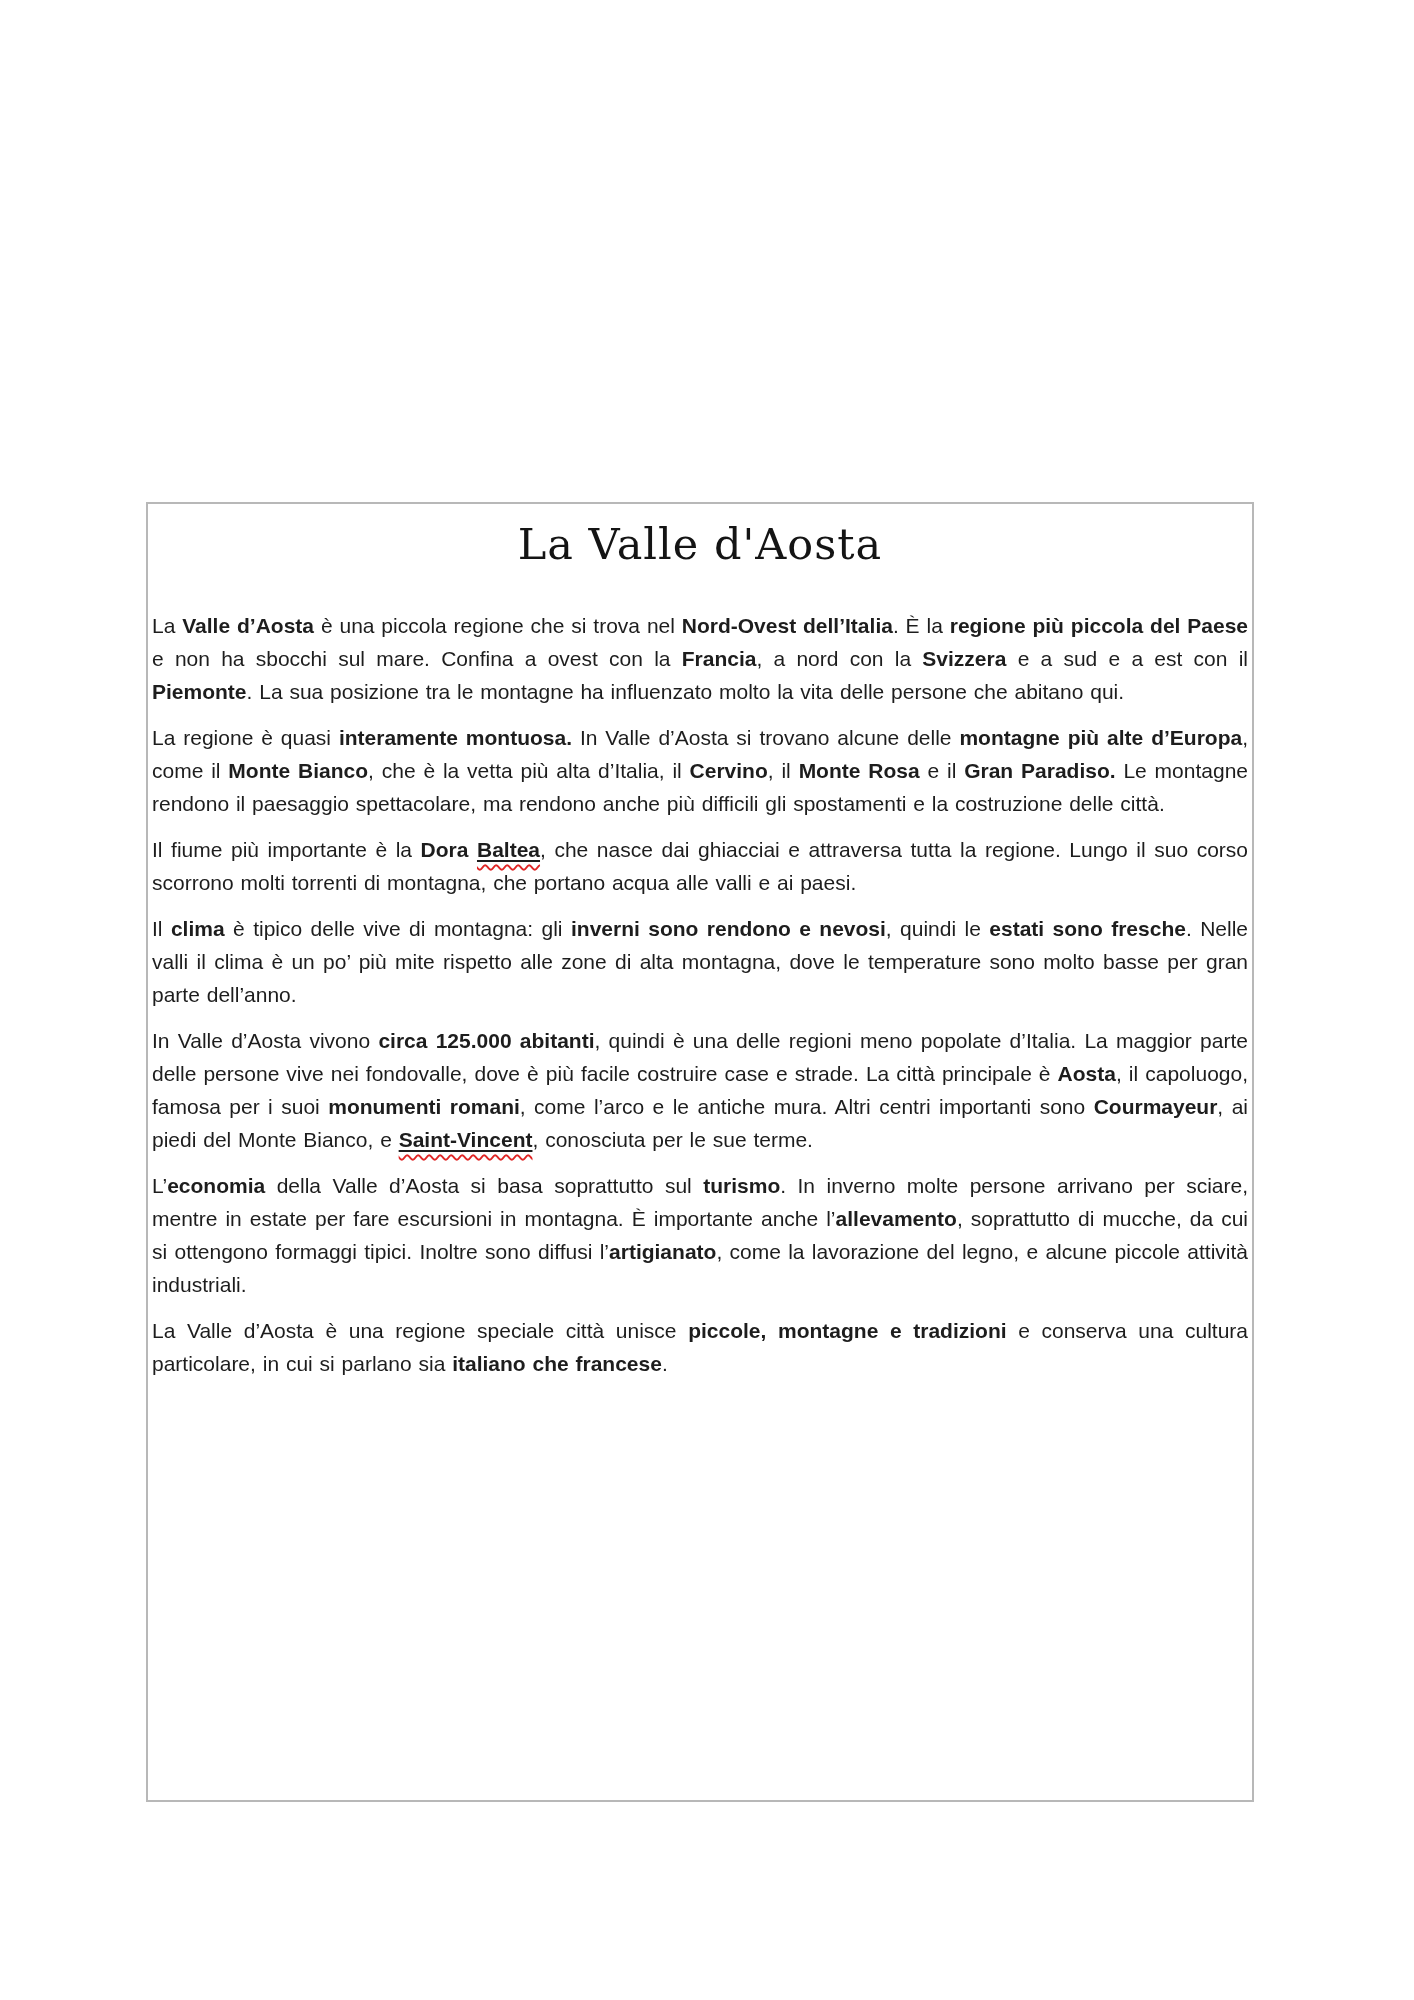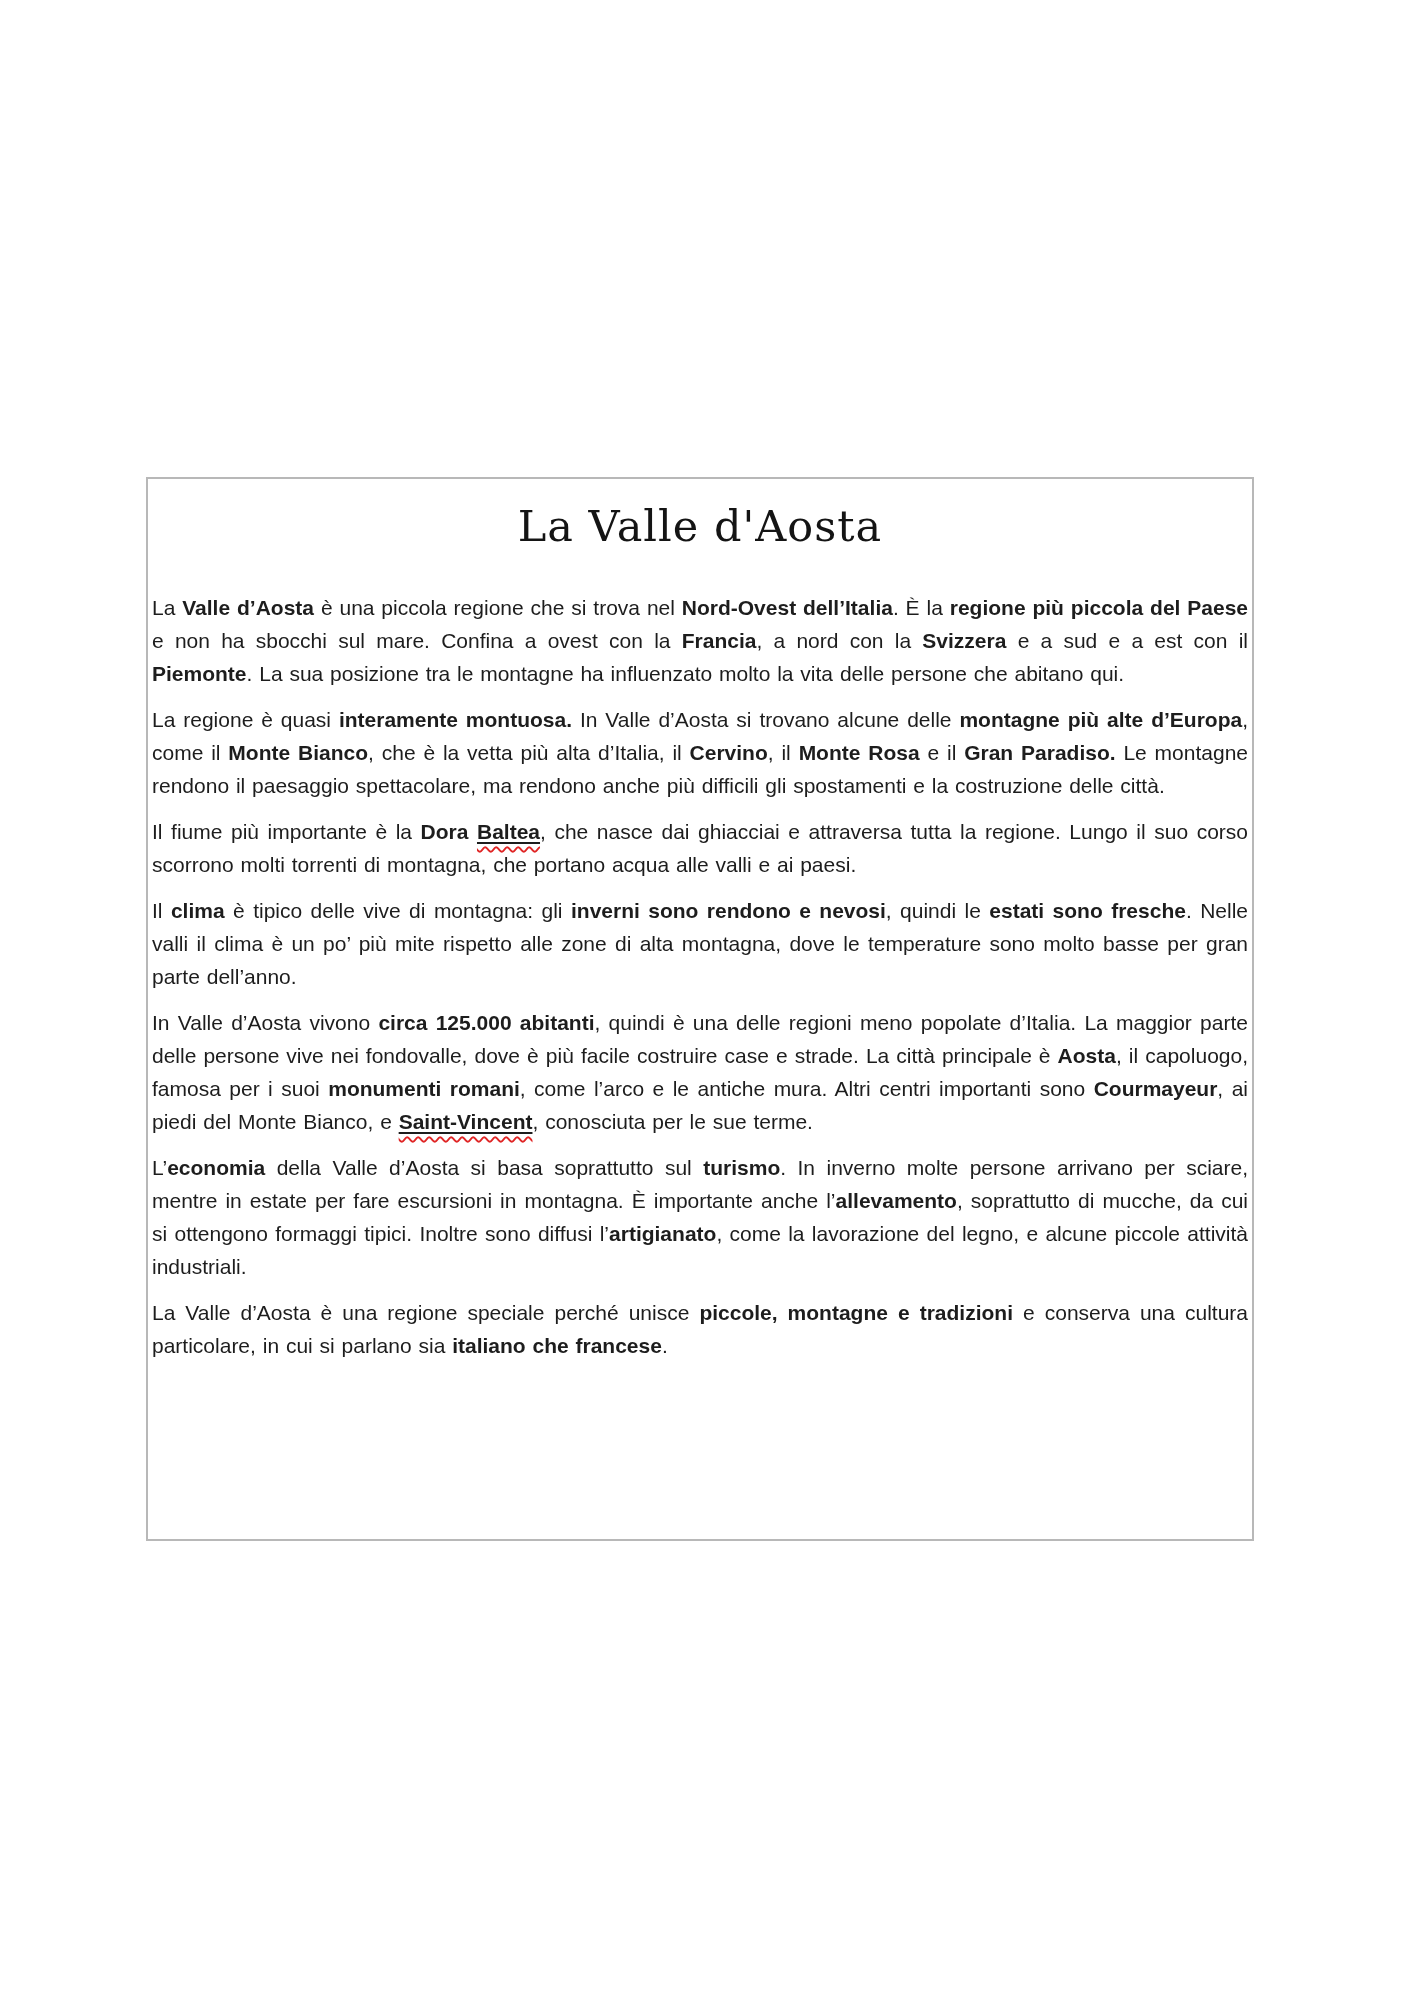--- a/index.html
+++ b/index.html
@@ -9,27 +9,27 @@
   body {
     width: 1414px;
     height: 2000px;
     background: #ffffff;
     position: relative;
     font-family: "Liberation Sans", sans-serif;
   }
   .doc-box {
     position: absolute;
     left: 146px;
-    top: 477px;
+    top: 502px;
     width: 1108px;
-    height: 1064px;
+    height: 1300px;
     box-sizing: border-box;
     border: 2px solid #b8b8b8;
     background: #ffffff;
-    padding: 18px 4px 0 4px;
+    padding: 11px 4px 0 4px;
     overflow: hidden;
   }
   .doc-title {
     text-align: center;
     font-family: "DejaVu Serif", serif;
     font-size: 43px;
     font-weight: normal;
     letter-spacing: 1px;
     color: #141414;
     margin: 4px 0 0 0;
@@ -69,15 +69,15 @@
 
 <div class="doc-box">
   <h1 class="doc-title">La Valle d'Aosta</h1>
   <div class="doc-paragraphs">
       <p><span>La </span><span class="b">Valle d’Aosta</span><span> è una piccola regione che si trova nel </span><span class="b">Nord-Ovest dell’Italia</span><span>. È la </span><span class="b">regione più piccola del Paese</span><span> e non ha sbocchi sul mare. Confina a ovest con la </span><span class="b">Francia</span><span>, a nord con la </span><span class="b">Svizzera</span><span> e a sud e a est con il </span><span class="b">Piemonte</span><span>. La sua posizione tra le montagne ha influenzato molto la vita delle persone che abitano qui.</span></p>
       <p><span>La regione è quasi </span><span class="b">interamente montuosa.</span><span> In Valle d’Aosta si trovano alcune delle </span><span class="b">montagne più alte d’Europa</span><span>, come il </span><span class="b">Monte Bianco</span><span>, che è la vetta più alta d’Italia, il </span><span class="b">Cervino</span><span>, il </span><span class="b">Monte Rosa</span><span> e il </span><span class="b">Gran Paradiso.</span><span> Le montagne rendono il paesaggio spettacolare, ma rendono anche più difficili gli spostamenti e la costruzione delle città.</span></p>
       <p><span>Il fiume più importante è la </span><span class="b">Dora </span><span class="sq"><span class="b u">Baltea</span></span><span>, che nasce dai ghiacciai e attraversa tutta la regione. Lungo il suo corso scorrono molti torrenti di montagna, che portano acqua alle valli e ai paesi.</span></p>
       <p><span>Il </span><span class="b">clima</span><span> è tipico delle vive di montagna: gli </span><span class="b">inverni sono rendono e nevosi</span><span>, quindi le </span><span class="b">estati sono fresche</span><span>. Nelle valli il clima è un po’ più mite rispetto alle zone di alta montagna, dove le temperature sono molto basse per gran parte dell’anno.</span></p>
       <p><span>In Valle d’Aosta vivono </span><span class="b">circa 125.000 abitanti</span><span>, quindi è una delle regioni meno popolate d’Italia. La maggior parte delle persone vive nei fondovalle, dove è più facile costruire case e strade. La città principale è </span><span class="b">Aosta</span><span>, il capoluogo, famosa per i suoi </span><span class="b">monumenti romani</span><span>, come l’arco e le antiche mura. Altri centri importanti sono </span><span class="b">Courmayeur</span><span>, ai piedi del Monte Bianco, e </span><span class="sq"><span class="b u">Saint-Vincent</span></span><span>, conosciuta per le sue terme.</span></p>
       <p><span>L’</span><span class="b">economia</span><span> della Valle d’Aosta si basa soprattutto sul </span><span class="b">turismo</span><span>. In inverno molte persone arrivano per sciare, mentre in estate per fare escursioni in montagna. È importante anche l’</span><span class="b">allevamento</span><span>, soprattutto di mucche, da cui si ottengono formaggi tipici. Inoltre sono diffusi l’</span><span class="b">artigianato</span><span>, come la lavorazione del legno, e alcune piccole attività industriali.</span></p>
-      <p><span>La Valle d’Aosta è una regione speciale perché unisce </span><span class="b">piccole, montagne e tradizioni</span><span> e conserva una cultura particolare, in cui si parlano sia </span><span class="b">italiano che francese</span><span>.</span></p>
+      <p><span>La Valle d’Aosta è una regione speciale città unisce </span><span class="b">piccole, montagne e tradizioni</span><span> e conserva una cultura particolare, in cui si parlano sia </span><span class="b">italiano che francese</span><span>.</span></p>
     </div>
 </div>
 
 </body></html>

